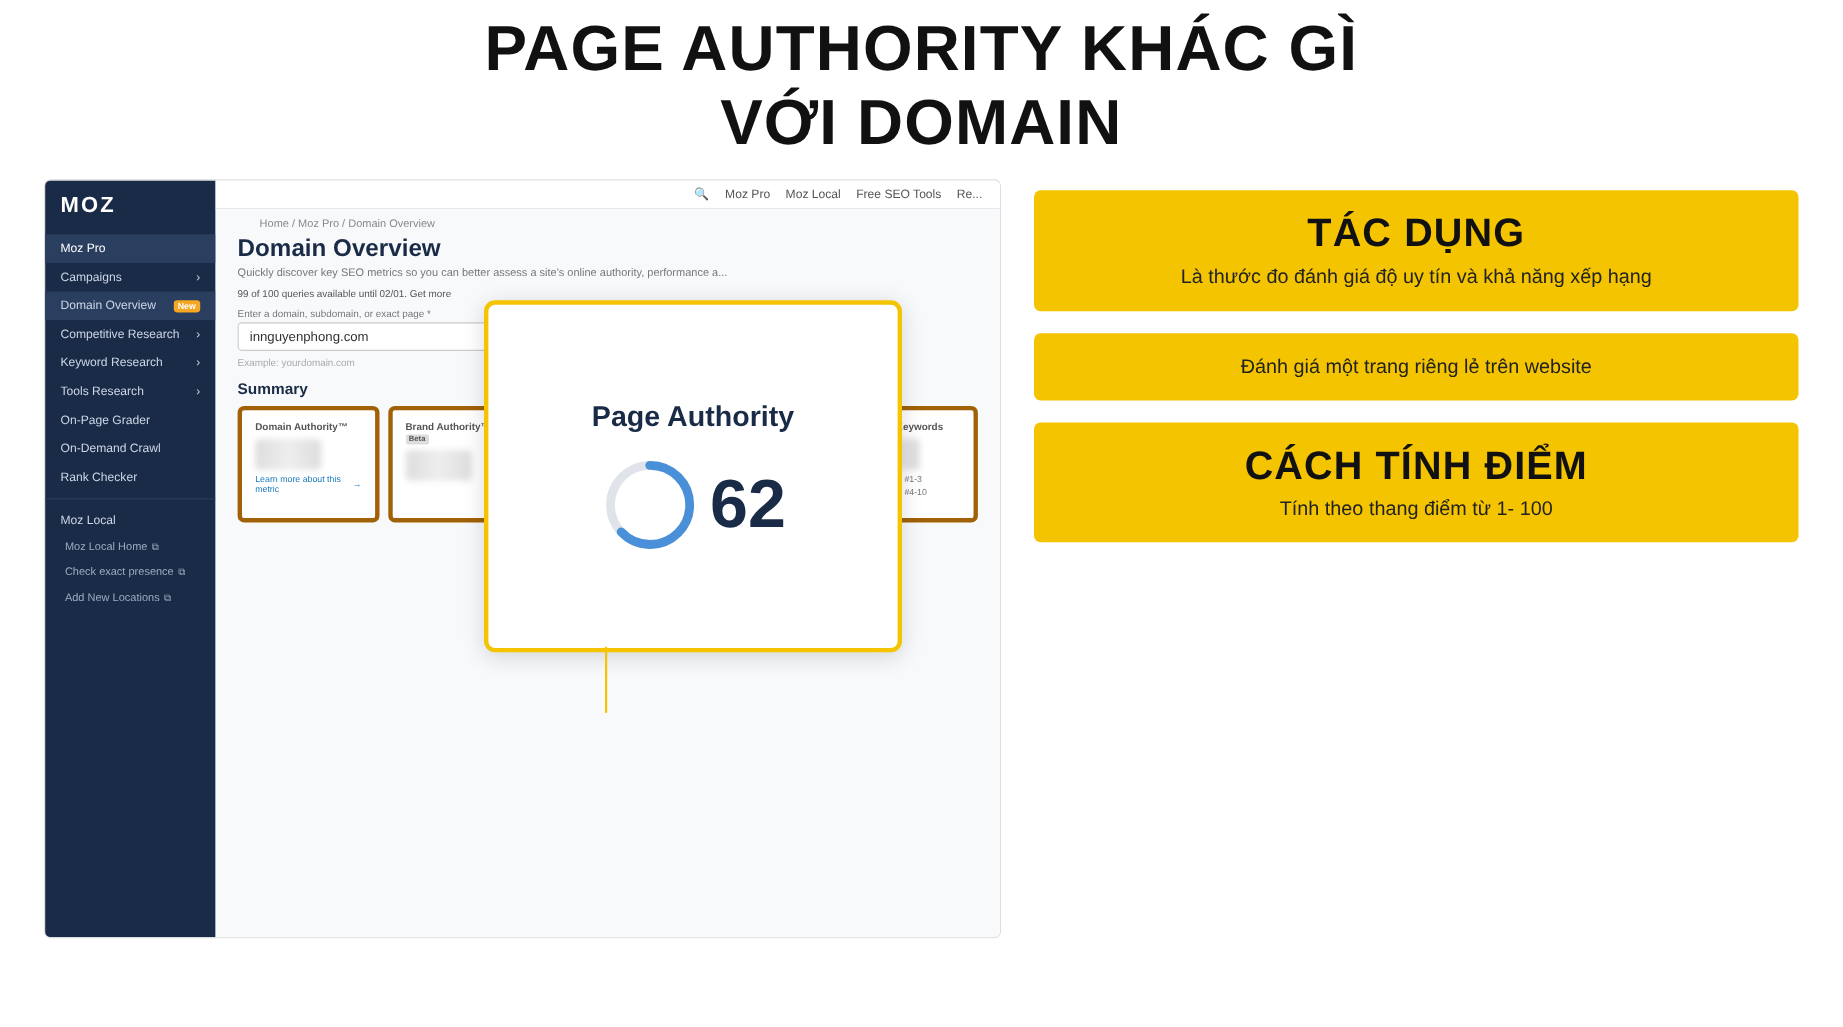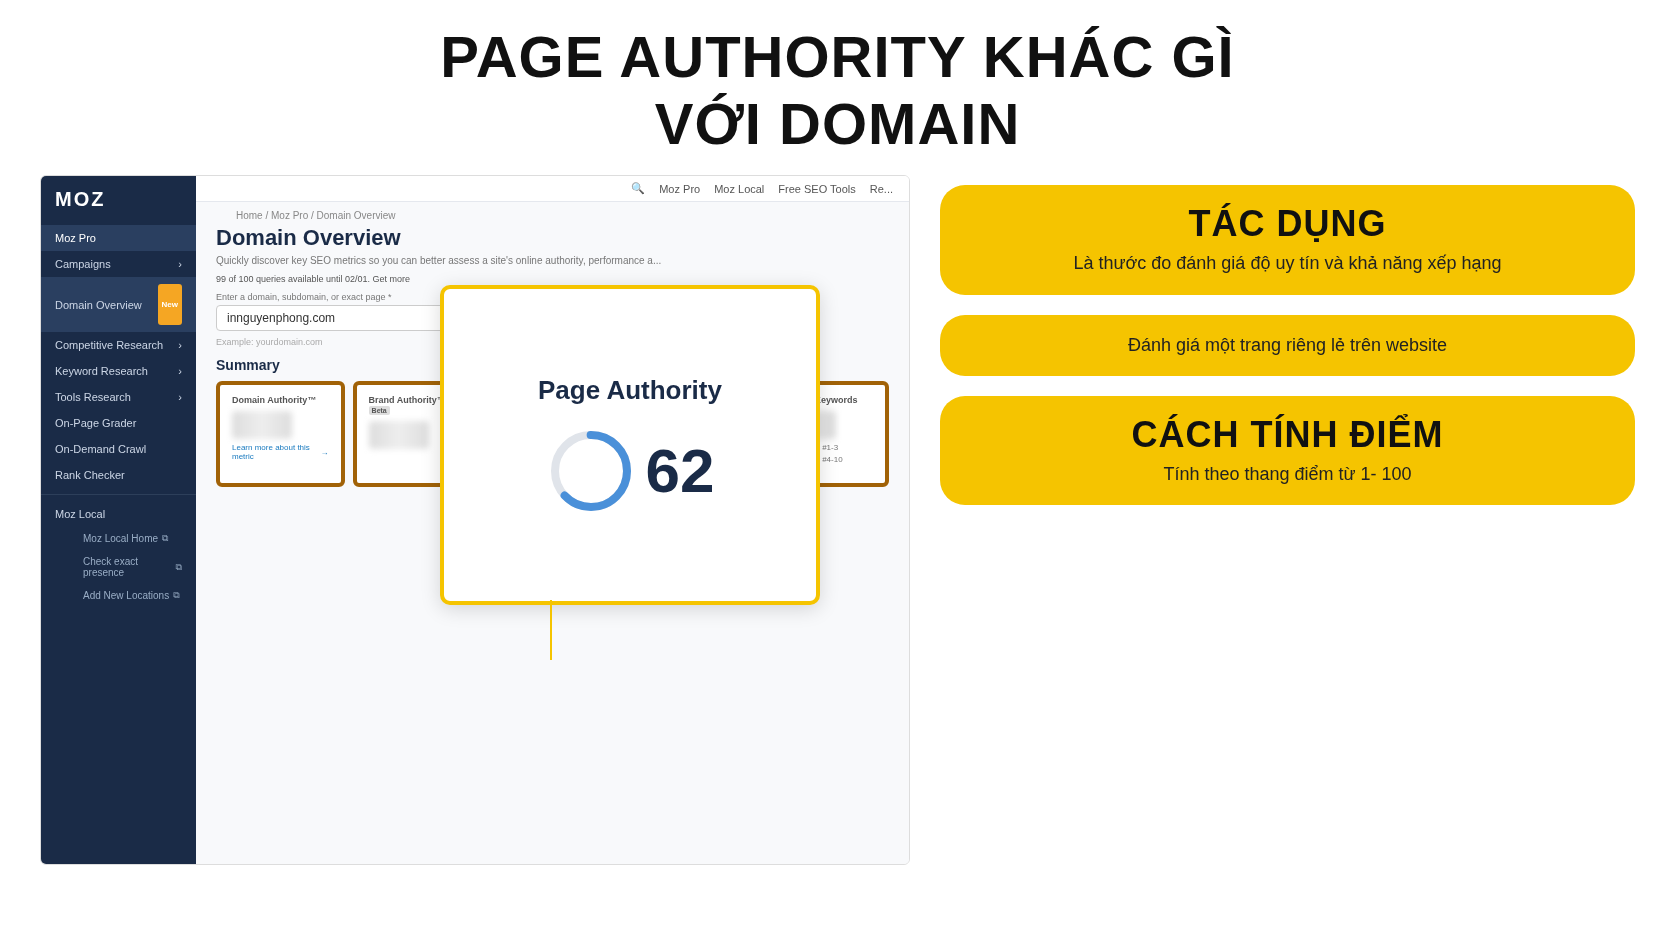--- a/index.html
+++ b/index.html
@@ -13,21 +13,21 @@
       flex-direction: column;
       align-items: center;
     }
 
     
     .main-title {
       text-align: center;
       font-size: 58px;
       font-weight: 900;
       color: #111;
-      margin-top: 24px;
+      margin-top: 12px;
       line-height: 1.15;
       letter-spacing: 1px;
       text-transform: uppercase;
       max-width: 900px;
     }
 
     
     .content-area {
       display: flex;
       flex-direction: row;
@@ -107,37 +107,36 @@
       background: #2a3f60;
       color: #fff;
     }
     .moz-nav-item.highlight {
       background: #2a3f60;
     }
     .moz-nav-badge {
       background: #f5a623;
       color: #fff;
       font-size: 8px;
-      padding: 16px 4px;
+      padding: 1px 4px;
       border-radius: 3px;
       font-weight: bold;
     }
     .moz-nav-divider {
       height: 1px;
       background: #2d3f5a;
       margin: 6px 0;
     }
     .moz-nav-sub {
       padding: 6px 14px 6px 18px;
       font-size: 10px;
       color: #99adc5;
       display: flex;
       align-items: center;
       gap: 4px;
-      margin-left: 24px;
     }
     .moz-nav-sub-icon {
       font-size: 9px;
       color: #99adc5;
     }
 
     
     .moz-main {
       flex: 1;
       background: #f8f9fb;
@@ -330,21 +329,21 @@
     .info-cards {
       display: flex;
       flex-direction: column;
       gap: 20px;
       flex: 1;
       margin-top: 10px;
     }
 
     .info-card {
       background: #f5c400;
-      border-radius: 25px;
+      border-radius: 6px;
       padding: 18px 28px;
       text-align: center;
     }
 
     .info-card-title {
       font-size: 36px;
       font-weight: 900;
       color: #111;
       text-transform: uppercase;
       margin-bottom: 6px;

